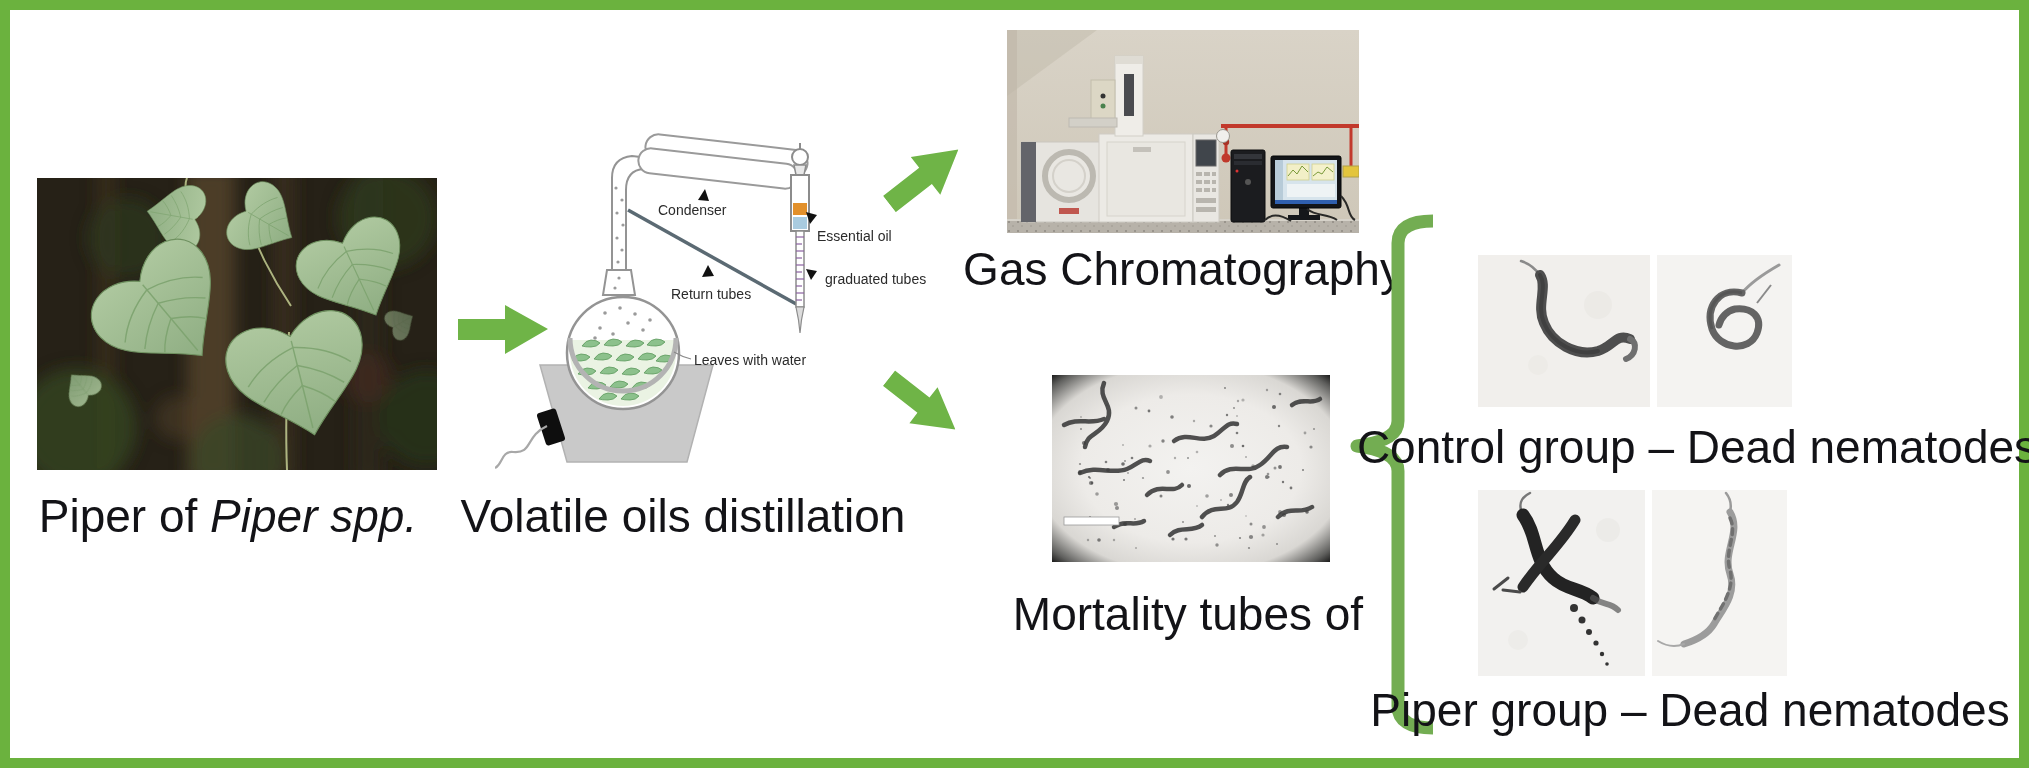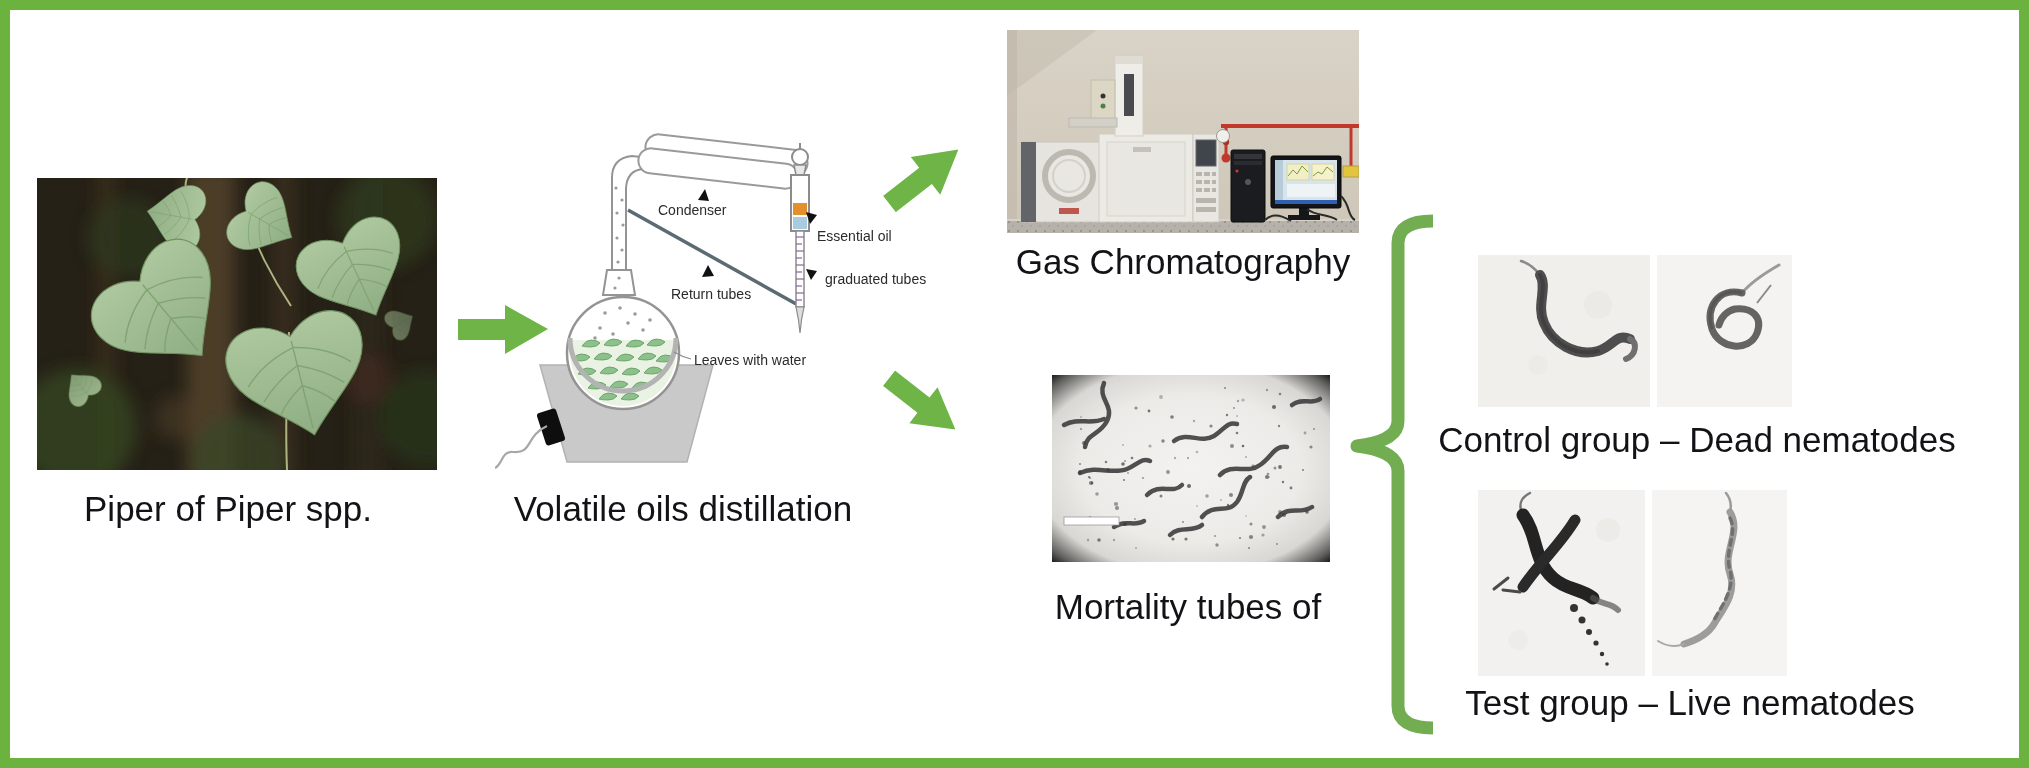--- a/index.html
+++ b/index.html
@@ -1,22 +1,22 @@
 <!DOCTYPE html>
 <html><head>
 <meta charset="utf-8">
 <style>
   html,body{margin:0;padding:0;background:#ffffff;}
   .canvas{position:relative;width:2029px;height:768px;background:#fff;overflow:hidden;
           font-family:"Liberation Sans",sans-serif;}
   .frame{position:absolute;left:0;top:0;width:2009px;height:748px;border:10px solid #6bb23e;}
   .abs{position:absolute;}
-  .caption{position:absolute;font-size:35px;color:#131317;text-align:center;line-height:1.28;
+  .caption{position:absolute;font-size:46px;color:#131317;text-align:center;line-height:1.28;
            white-space:nowrap;transform:translateX(-50%);}
-  .caption .it{}
+  .caption .it{font-style:italic;}
   .arrow{position:absolute;}
   .dlabel{font-size:14px;fill:#2b2b2b;font-family:"Liberation Sans",sans-serif;}
 </style>
 </head>
 <body>
 
 <div class="canvas">
   <div class="frame"></div>
 
   <svg class="abs" style="left:37px;top:178px" width="400" height="292" viewBox="0 0 400 292">
@@ -502,15 +502,15 @@
     </svg>
     <svg width="135" height="186" viewBox="0 0 135 186" style="background:#f5f4f2">
       <rect width="135" height="186" fill="#f5f4f2"></rect>
       <path d="M78,22 C80,14 78,8 74,3" stroke="#9a9a9a" stroke-width="2.5" fill="none" stroke-linecap="round"></path>
       <path d="M78,22 C90,42 70,62 78,84 C85,104 70,120 62,134 C56,144 45,150 32,154" stroke="#9c9c9c" stroke-width="7" fill="none" stroke-linecap="round"></path>
       <path d="M78,28 C86,44 72,60 78,80 C83,98 70,116 62,130" stroke="#707070" stroke-width="3.5" fill="none" stroke-linecap="round" stroke-dasharray="6 5"></path>
       <path d="M32,154 C22,158 14,156 6,151" stroke="#a8a8a8" stroke-width="2" fill="none" stroke-linecap="round"></path>
     </svg>
   </div>
   <div class="caption" style="left:1690px;top:681px">
-    <span>Test group – Live nematodes</span>
+    <span>Piper group – Dead nematodes</span>
   </div>
 </div>
 
 </body></html>

